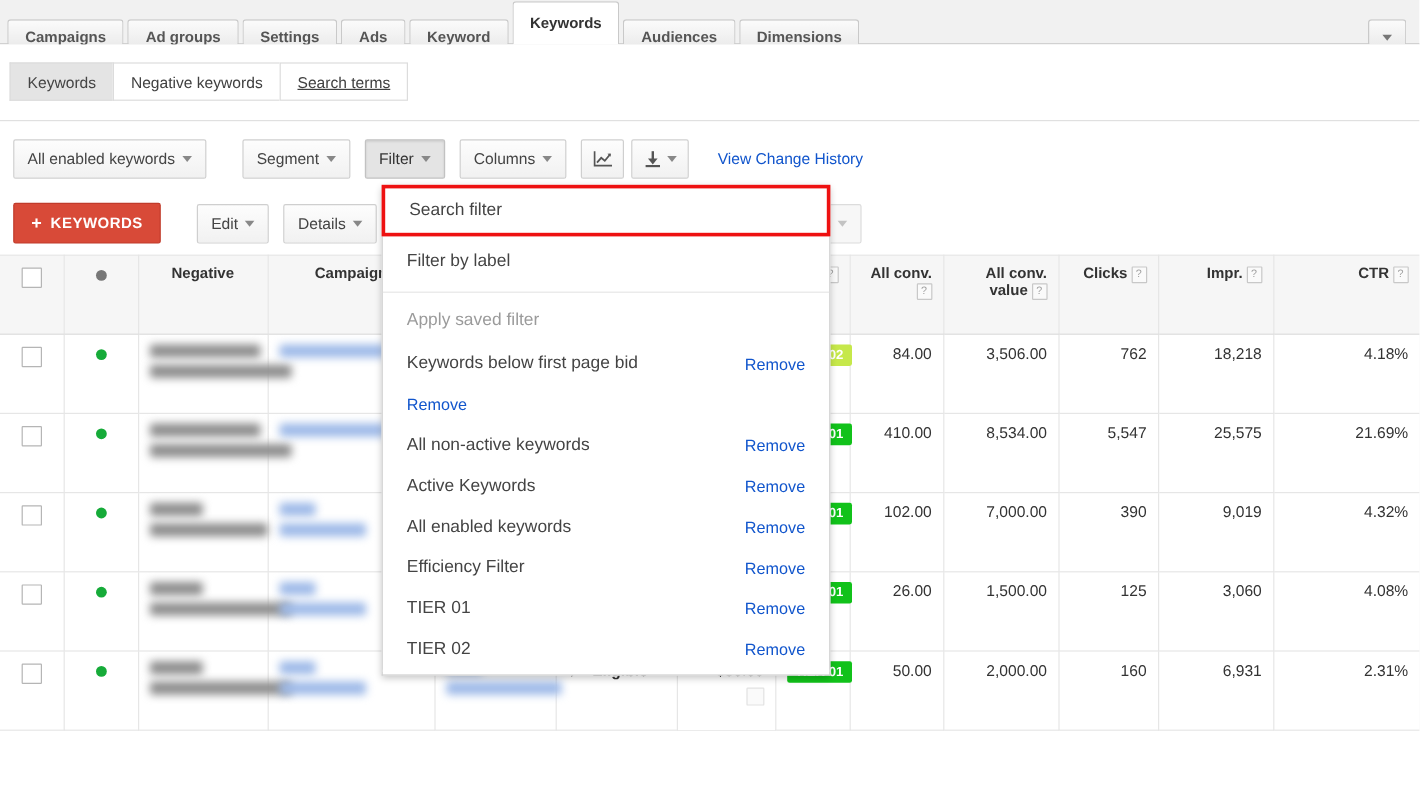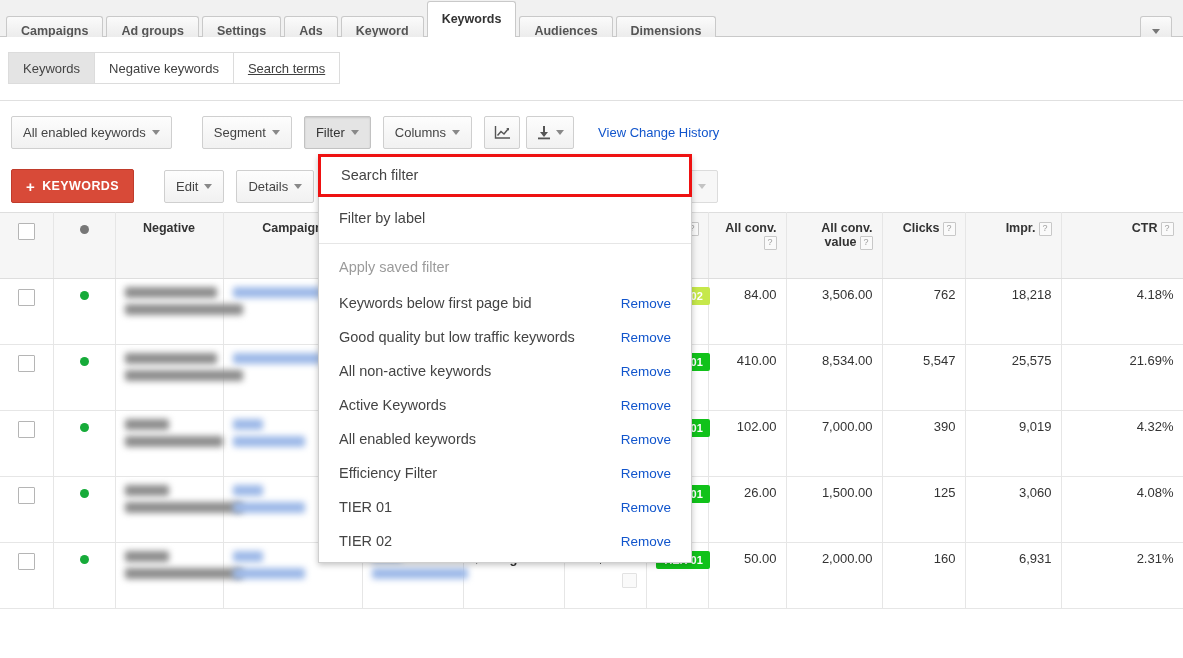--- a/index.html
+++ b/index.html
@@ -520,21 +520,20 @@
     <div class="mi-sep"></div>
     <div class="mi-head">
       <span>Apply saved filter</span>
     </div>
     <div id="saved-filters">
         <div class="mi-saved">
           <span>Keywords below first page bid</span>
           <span class="rm">Remove</span>
         </div>
         <div class="mi-saved">
-          <span>Good quality but low traffic keywords</span>
           <span class="rm">Remove</span>
         </div>
         <div class="mi-saved">
           <span>All non-active keywords</span>
           <span class="rm">Remove</span>
         </div>
         <div class="mi-saved">
           <span>Active Keywords</span>
           <span class="rm">Remove</span>
         </div>

